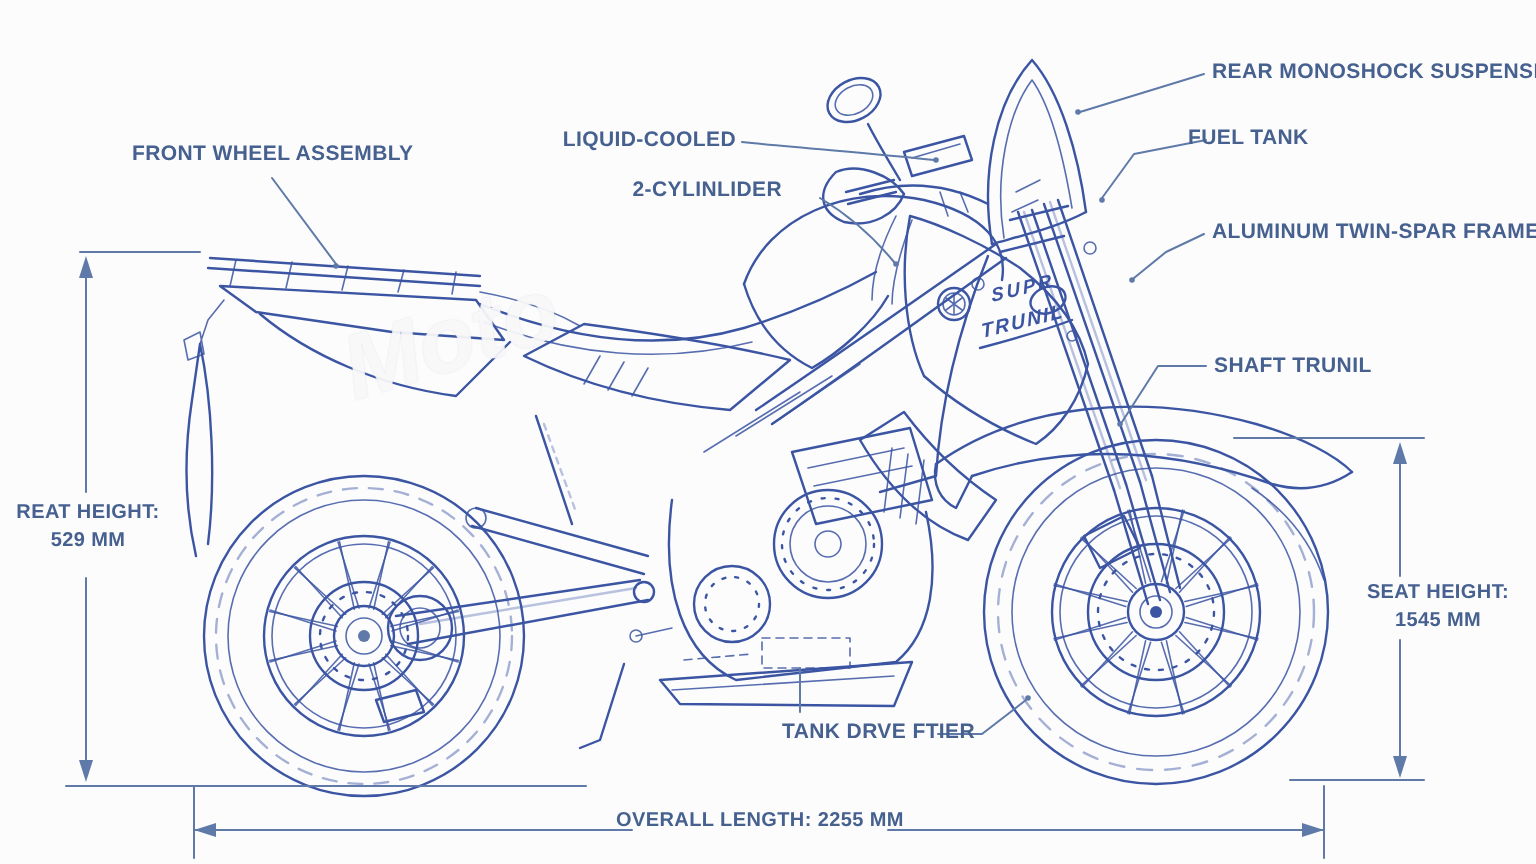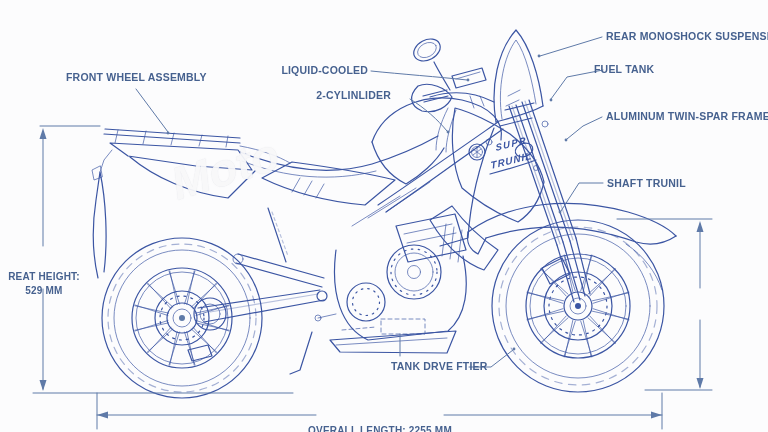--- a/index.html
+++ b/index.html
@@ -16,21 +16,21 @@
   .knob{opacity:.45;}
   .dimline{stroke:var(--dim,#5f7aa8);fill:none;stroke-width:1;stroke-linecap:round;}
   .dimfill{fill:var(--dim,#5f7aa8);stroke:none;}
   .leader{stroke:var(--dim,#5f7aa8);fill:none;stroke-width:1;stroke-linecap:round;stroke-linejoin:round;}
   .label{
     position:absolute;color:var(--ink,#46618f);
     font-size:10.5px;font-weight:700;letter-spacing:.2px;white-space:nowrap;
   }
   .dimtext{
     position:absolute;color:var(--ink,#46618f);
-    font-size:10px;font-weight:700;letter-spacing:.2px;text-align:center;line-height:14px;margin-top:20px;
+    font-size:10px;font-weight:700;letter-spacing:.2px;text-align:center;line-height:14px;
   }
   .badge-text{font-family:"Liberation Sans",sans-serif;font-weight:700;font-style:italic;
     fill:var(--line,#3b55a3);}
   .watermark{
     position:absolute;left:180px;top:112px;width:300px;height:150px;
     font-size:46px;font-weight:700;font-style:italic;
     transform:rotate(-17deg);
     color:rgba(251,251,252,.88);
     text-shadow:0 0 1px rgba(200,202,210,.55);
     pointer-events:none;
@@ -271,16 +271,20 @@
 
   <div class="label" style="left:607px;top:177px">SHAFT TRUNIL</div>
 
   <div class="label" style="left:391px;top:360px">TANK DRVE FTIER</div>
 
   <div class="dimtext" style="left:2px;top:250px;width:84px">
     <div>REAT HEIGHT:</div>
     <div>529 MM</div>
   </div>
 
+  <div class="dimtext" style="left:672px;top:290px;width:94px">
+    <div>SEAT HEIGHT:</div>
+    <div>1545 MM</div>
+  </div>
 
   <div class="dimtext" style="left:300px;top:404px;width:160px">OVERALL LENGTH: 2255 MM</div>
 
 </div>
 
 </body></html>

